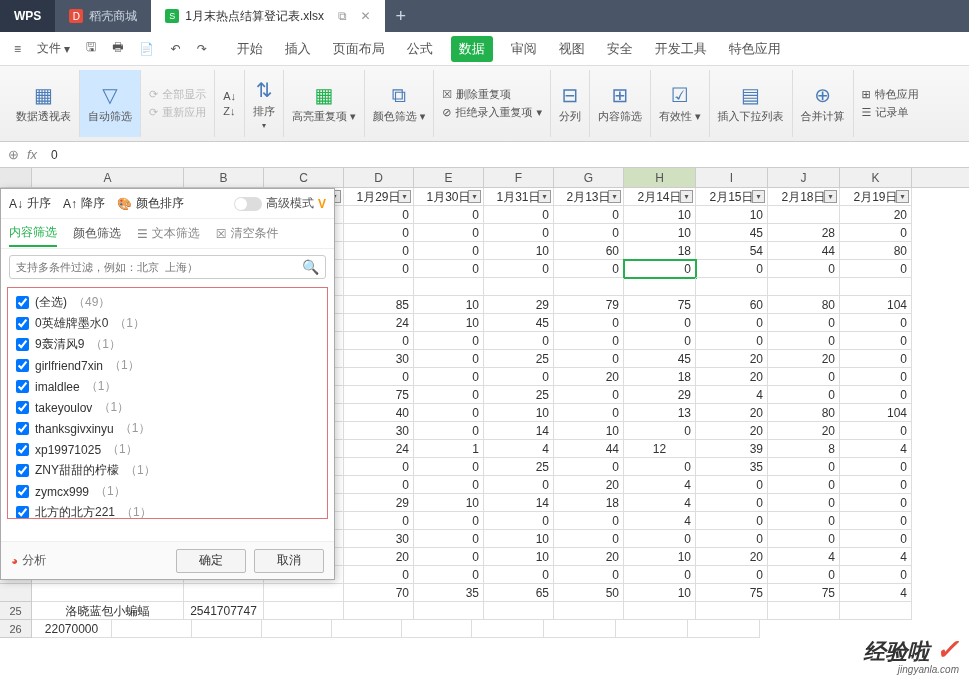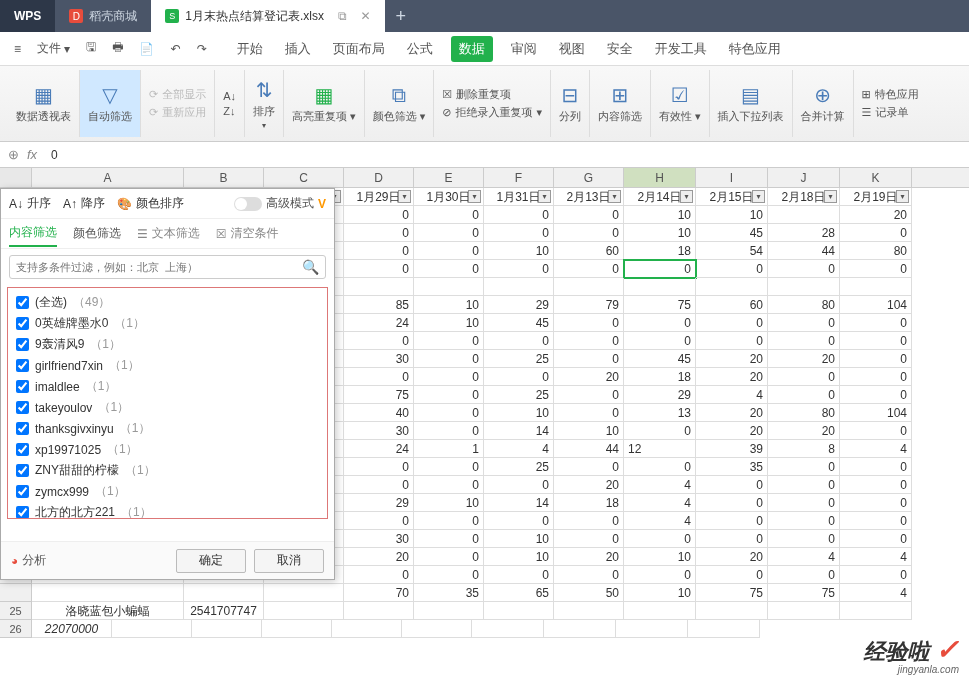--- a/index.html
+++ b/index.html
@@ -410,21 +410,21 @@
       </div>
       <div class="row">
         <div class="rowhdr"></div>
         <div class="cell" style="width: 152px; text-align: center;"></div>
         <div class="cell" style="width: 80px; text-align: center;"></div>
         <div class="cell" style="width: 80px; text-align: center;"></div>
         <div class="cell" style="width: 70px; text-align: right;">24</div>
         <div class="cell" style="width: 70px; text-align: right;">1</div>
         <div class="cell" style="width: 70px; text-align: right;">4</div>
         <div class="cell" style="width: 70px; text-align: right;">44</div>
-        <div class="cell" style="width: 72px; text-align: left;">12</div>
+        <div class="cell" style="width: 72px; text-align: center;">12</div>
         <div class="cell" style="width: 72px; text-align: right;">39</div>
         <div class="cell" style="width: 72px; text-align: right;">8</div>
         <div class="cell" style="width: 72px; text-align: right;">4</div>
       </div>
       <div class="row">
         <div class="rowhdr"></div>
         <div class="cell" style="width: 152px; text-align: center;"></div>
         <div class="cell" style="width: 80px; text-align: center;"></div>
         <div class="cell" style="width: 80px; text-align: center;"></div>
         <div class="cell" style="width: 70px; text-align: right;">0</div>
@@ -543,21 +543,21 @@
         <div class="cell" style="width: 70px; text-align: right;"></div>
         <div class="cell" style="width: 70px; text-align: right;"></div>
         <div class="cell" style="width: 70px; text-align: right;"></div>
         <div class="cell" style="width: 72px; text-align: right;"></div>
         <div class="cell" style="width: 72px; text-align: right;"></div>
         <div class="cell" style="width: 72px; text-align: right;"></div>
         <div class="cell" style="width: 72px; text-align: right;"></div>
       </div>
       <div class="row">
         <div class="rowhdr">26</div>
-        <div class="cell" style="width: 80px; text-align: center; font-style: italic;">22070000</div>
+        <div class="cell" style="width: 80px; text-align: center;">22070000</div>
         <div class="cell" style="width: 80px; text-align: center;"></div>
         <div class="cell" style="width: 70px; text-align: right;"></div>
         <div class="cell" style="width: 70px; text-align: right;"></div>
         <div class="cell" style="width: 70px; text-align: right;"></div>
         <div class="cell" style="width: 70px; text-align: right;"></div>
         <div class="cell" style="width: 72px; text-align: right;"></div>
         <div class="cell" style="width: 72px; text-align: right;"></div>
         <div class="cell" style="width: 72px; text-align: right;"></div>
         <div class="cell" style="width: 72px; text-align: right;"></div>
       </div>

